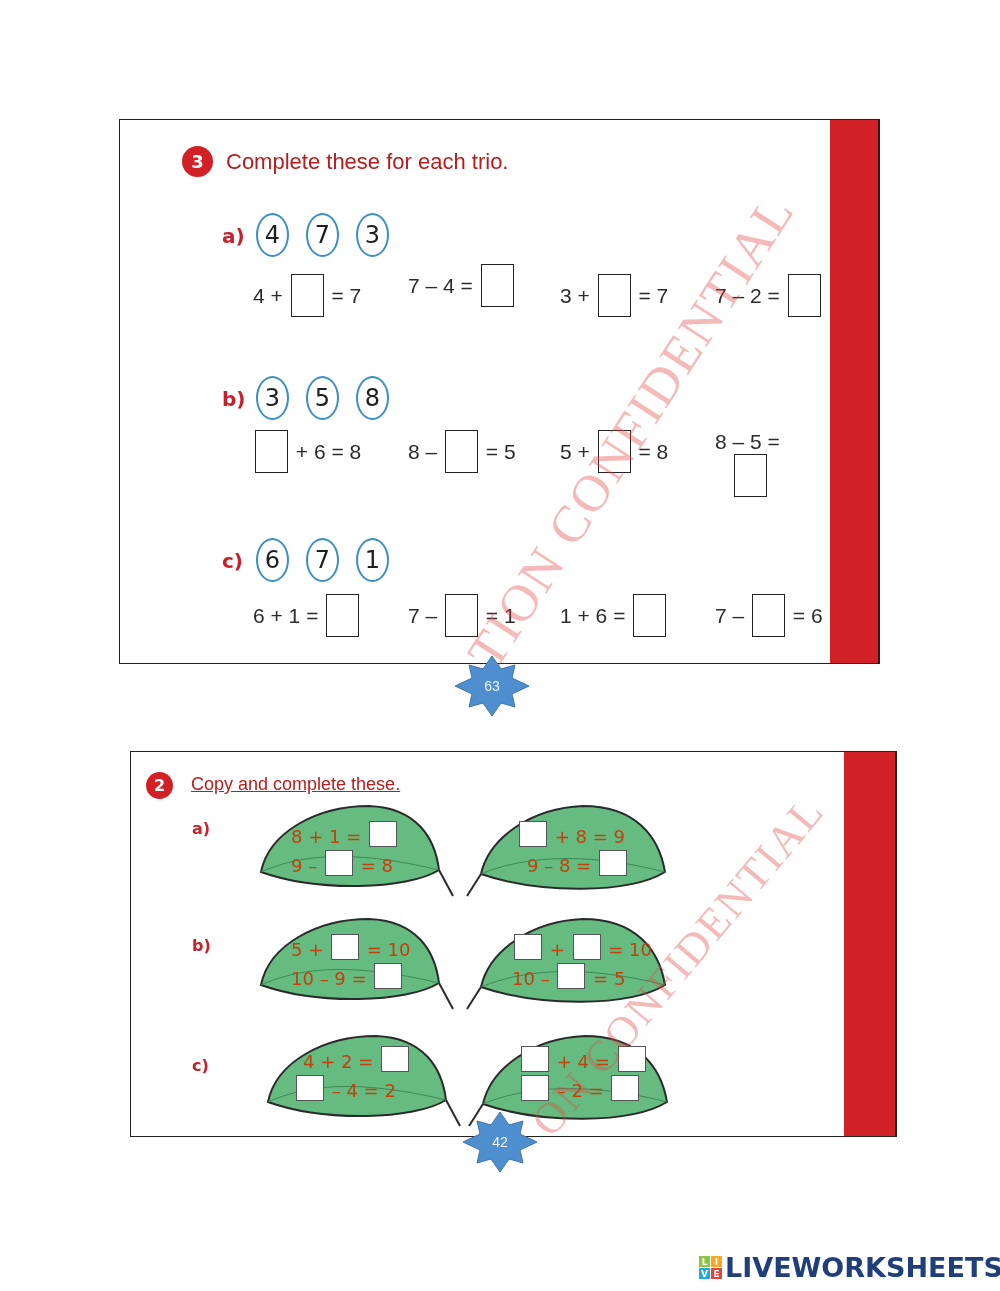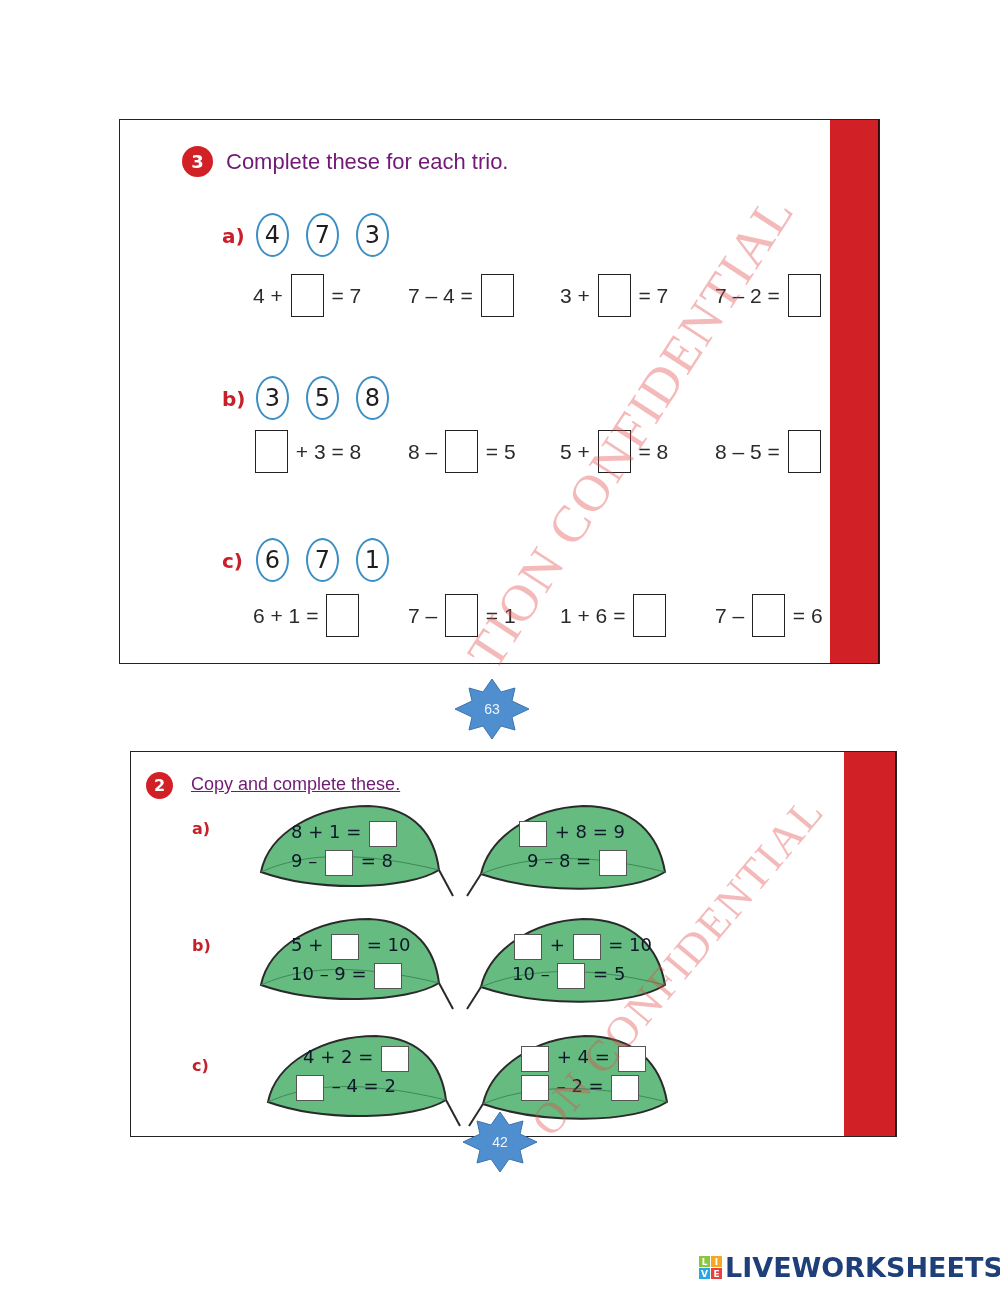--- a/index.html
+++ b/index.html
@@ -1,26 +1,26 @@
 <!DOCTYPE html>
 <html><head>
 <meta charset="utf-8">
 <style>
   html,body{margin:0;padding:0;}
   body{width:1000px;height:1291px;background:#ffffff;position:relative;overflow:hidden;font-family:"DejaVu Sans","Liberation Sans",sans-serif;color:#222;}
   .panel{position:absolute;border:1.5px solid #222;background:#fff;box-sizing:border-box;overflow:hidden;}
   .red-band{position:absolute;top:0;bottom:0;background:#d22027;border-right:2px solid #2a0a0a;}
   .badge{position:absolute;border-radius:50%;background:#d22027;color:#fff;font-weight:bold;display:flex;align-items:center;justify-content:center;font-family:"DejaVu Sans",sans-serif;}
-  .instr{position:absolute;font-family:"Liberation Sans","DejaVu Sans",sans-serif;color:#701a75;}
+  .instr{position:absolute;font-family:"Liberation Sans","DejaVu Sans",sans-serif;color:#b91c1c;}
   .part-label{position:absolute;color:#c8202a;font-weight:bold;font-family:"DejaVu Sans",sans-serif;}
   .trio-circle{position:absolute;width:33px;height:44px;border:2px solid #3b8fc4;border-radius:50%;box-sizing:border-box;display:flex;align-items:center;justify-content:center;font-size:24px;color:#1e1e1e;font-family:"DejaVu Sans",sans-serif;}
   .eq{position:absolute;display:flex;align-items:center;font-family:"Liberation Sans","DejaVu Sans",sans-serif;font-size:21px;color:#2b2b2b;white-space:pre;}
   .box{display:inline-block;width:33px;height:43px;border:1.5px solid #222;background:#fff;box-sizing:border-box;margin:0 2px;}
   .leaf{position:absolute;}
-  .leaf-eq{position:absolute;display:flex;align-items:flex-start;font-family:"DejaVu Sans",sans-serif;font-size:18px;color:#0f172a;white-space:pre;}
+  .leaf-eq{position:absolute;display:flex;align-items:flex-end;font-family:"DejaVu Sans",sans-serif;font-size:18px;color:#c2410c;white-space:pre;}
   .lbox{display:inline-block;width:28px;height:26px;background:#fff;border:1px solid #555;box-sizing:border-box;margin:0 2px;}
   .star{position:absolute;width:74px;height:60px;}
   .star span{position:absolute;left:0;top:0;width:100%;height:100%;display:flex;align-items:center;justify-content:center;color:#eef5fb;font-size:14px;font-family:"Liberation Sans",sans-serif;}
   .watermark{position:absolute;color:rgba(225,70,70,0.38);font-family:"Liberation Serif","DejaVu Serif",serif;font-size:52px;letter-spacing:2px;white-space:nowrap;transform-origin:left bottom;pointer-events:none;}
   .logo{position:absolute;left:699px;top:1252px;display:flex;align-items:center;}
   .logo-grid{display:grid;grid-template-columns:11px 11px;grid-template-rows:11px 11px;gap:1px;margin-right:3px;}
   .logo-grid div{font-size:9px;font-weight:bold;color:#fff;display:flex;align-items:center;justify-content:center;font-family:"DejaVu Sans",sans-serif;}
   .logo-text{font-family:"DejaVu Sans","Liberation Sans",sans-serif;font-weight:bold;font-size:27px;color:#1e3f7a;letter-spacing:0px;}
 </style>
 </head>
@@ -33,45 +33,45 @@
   <div class="instr" style="left:106px;top:29px;font-size:22px;">Complete these for each trio.</div>
 
   <div class="part-label" style="left:102px;top:104px;font-size:20px;">a)</div>
   <div class="trio-circle" style="left:136px;top:93px;">4</div>
   <div class="trio-circle" style="left:186px;top:93px;">7</div>
   <div class="trio-circle" style="left:236px;top:93px;">3</div>
 
   <div class="eq" style="left:133px;top:154px;">
     <span>4 + </span><span class="box"></span><span> = 7</span>
   </div>
-  <div class="eq" style="left:288px;top:154px;">
+  <div class="eq" style="left:288px;top:144px;">
     <span>7 – 4 = </span><span class="box"></span><span></span>
   </div>
   <div class="eq" style="left:440px;top:154px;">
     <span>3 + </span><span class="box"></span><span> = 7</span>
   </div>
   <div class="eq" style="left:595px;top:154px;">
     <span>7 – 2 = </span><span class="box"></span><span></span>
   </div>
 
   <div class="part-label" style="left:102px;top:267px;font-size:20px;">b)</div>
   <div class="trio-circle" style="left:136px;top:256px;">3</div>
   <div class="trio-circle" style="left:186px;top:256px;">5</div>
   <div class="trio-circle" style="left:236px;top:256px;">8</div>
 
   <div class="eq" style="left:133px;top:310px;">
-    <span></span><span class="box"></span><span> + 3 = 8</span>
+    <span></span><span class="box"></span><span> + 6 = 8</span>
   </div>
   <div class="eq" style="left:288px;top:310px;">
     <span>8 – </span><span class="box"></span><span> = 5</span>
   </div>
   <div class="eq" style="left:440px;top:310px;">
     <span>5 + </span><span class="box"></span><span> = 8</span>
   </div>
-  <div class="eq" style="left:595px;top:310px;">
+  <div class="eq" style="left:595px;top:310px;flex-direction:column;">
     <span>8 – 5 = </span><span class="box"></span><span></span>
   </div>
 
   <div class="part-label" style="left:102px;top:429px;font-size:20px;">c)</div>
   <div class="trio-circle" style="left:136px;top:418px;">6</div>
   <div class="trio-circle" style="left:186px;top:418px;">7</div>
   <div class="trio-circle" style="left:236px;top:418px;">1</div>
 
   <div class="eq" style="left:133px;top:474px;">
     <span>6 + 1 = </span><span class="box"></span><span></span>
@@ -82,21 +82,21 @@
   <div class="eq" style="left:440px;top:474px;justify-content:center;">
     <span>1 + 6 = </span><span class="box"></span><span></span>
   </div>
   <div class="eq" style="left:595px;top:474px;">
     <span>7 – </span><span class="box"></span><span> = 6</span>
   </div>
 </div>
 
 <div class="watermark" style="left:505px;top:620px;transform:rotate(-57deg);">TION CONFIDENTIAL</div>
 
-<div class="star" style="left:455px;top:679px;">
+<div class="star" style="left:455px;top:656px;">
   <svg width="74" height="60" viewBox="0 0 74 60">
     <polygon points="37,0 46,13 60,9 57,22 74,30 57,38 60,51 46,47 37,60 28,47 14,51 17,38 0,30 17,22 14,9 28,13" fill="#4f8fd0" stroke="#3d74ab" stroke-width="1"></polygon>
   </svg>
   <span>63</span>
 </div>
 
 <div class="panel" style="left:130px;top:751px;width:767px;height:386px;">
   <div class="red-band" style="left:713px;width:51px;"></div>
 
   <div class="badge" style="left:15px;top:20px;width:27px;height:27px;font-size:16px;">2</div>

